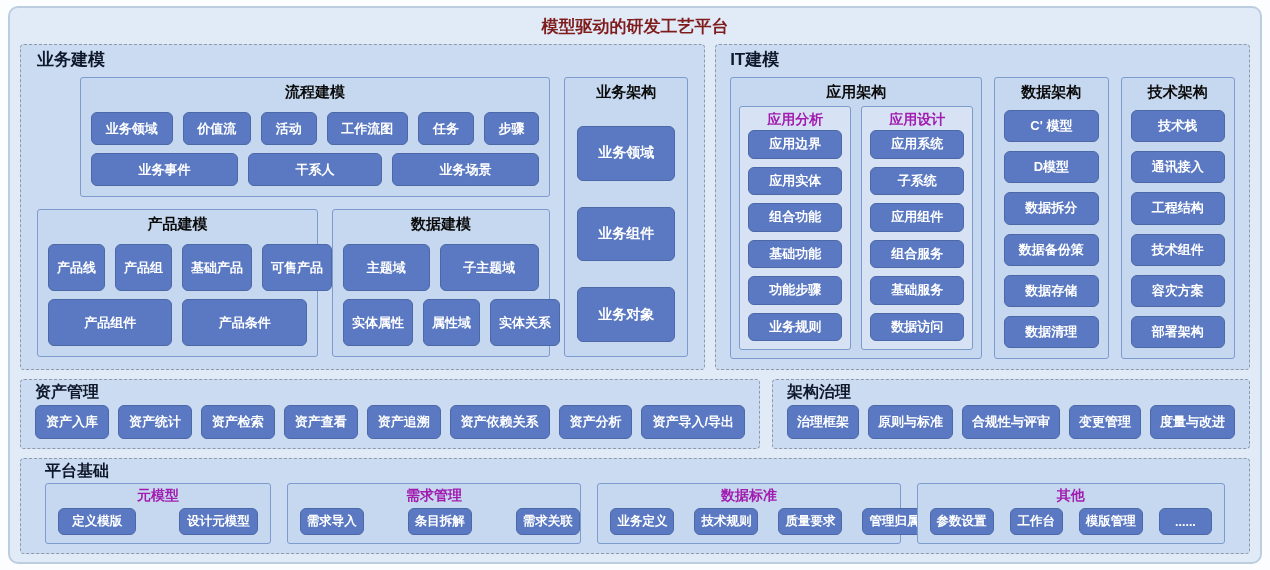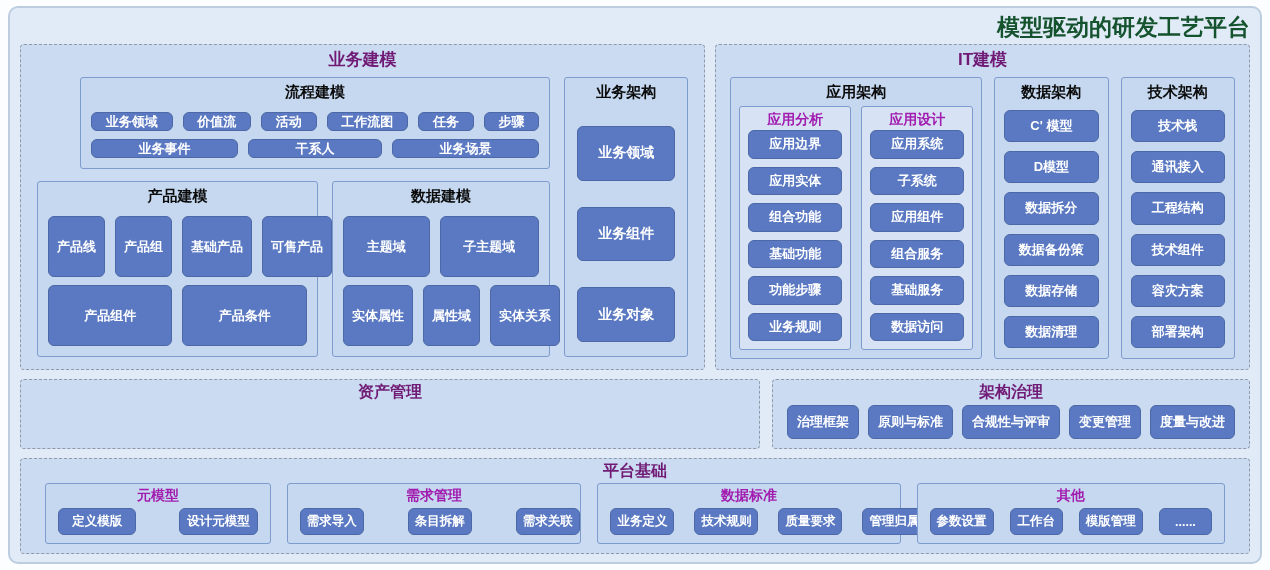--- a/index.html
+++ b/index.html
@@ -3,38 +3,38 @@
 <meta charset="utf-8">
 <style>
   * { box-sizing: border-box; margin: 0; padding: 0; }
   body { background: #ffffff; font-family: "Liberation Sans", "DejaVu Sans", sans-serif; }
   .canvas { position: relative; width: 1270px; height: 570px; background: #fbfdff; overflow: hidden; }
   .outer {
     position: absolute; left: 8px; top: 6px; width: 1254px; height: 558px;
     background: #e1ebf8; border: 2px solid #bccddf; border-radius: 10px;
     padding: 4px 10px 8px; display: flex; flex-direction: column;
   }
-  .main-title { height: 30px; line-height: 30px; text-align: right; font-size: 23px; font-weight: 700; color: #14532d; }
+  .main-title { height: 30px; line-height: 30px; text-align: center; font-size: 17px; font-weight: 700; color: #7f1d1d; }
   .dashed { border: 1px dashed #8e99a9; border-radius: 4px; background: #cbdcf2; }
   .solid  { border: 1px solid #7e9bce; border-radius: 3px; background: #c5d8ef; }
   .inner-col { border: 1px solid #7e9bce; border-radius: 3px; background: #d7e3f5; }
-  .sec-title   { font-size: 17px; font-weight: 700; text-align: center; line-height: 26px; color: #701a75; }
+  .sec-title   { font-size: 17px; font-weight: 700; line-height: 26px; color: #0f172a; }
   .sub-title   { font-size: 15px; font-weight: 700; text-align: center; line-height: 24px; color: #0b0b0b; }
   .small-title { font-size: 14px; font-weight: 700; text-align: center; line-height: 21px; color: #a21caf; }
   .tile {
     background: #5a79c2; border: 1px solid #4c68a6; border-radius: 6px;
     color: #ffffff; font-size: 13px; font-weight: 700;
     display: flex; align-items: center; justify-content: center; white-space: nowrap;
   }
   
   .top { display: flex; gap: 10px; flex: 1; min-height: 0; margin-top: 2px; }
   .biz { flex: 690; display: flex; flex-direction: column; padding: 2px 16px 12px; min-width: 0; }
   .biz-body { flex: 1; display: flex; gap: 14px; min-height: 0; margin-top: 4px; }
   .biz-left { flex: 1; display: flex; flex-direction: column; gap: 12px; min-width: 0; }
-  .proc { height: 92px; display: flex; flex-direction: column; padding: 2px 10px 10px; margin-left: 43px; }
+  .proc { height: 120px; display: flex; flex-direction: column; padding: 2px 10px 10px; margin-left: 43px; }
   .tile-row { display: flex; gap: 10px; flex: 1; margin-top: 8px; min-height: 0; }
   .tile-row .tile { flex: 1 1 auto; padding: 0 8px; }
   .bottom-pair { flex: 1; display: flex; gap: 14px; min-height: 0; }
   .pairbox { display: flex; flex-direction: column; padding: 2px 10px 10px; min-width: 0; }
   .prod { flex: 1.32; } .dmod { flex: 1; }
   .biz-arch { width: 124px; display: flex; flex-direction: column; padding: 2px 12px 14px; }
   .biz-arch-tiles { flex: 1; display: flex; flex-direction: column; gap: 26px; margin-top: 22px; }
   .biz-arch-tiles .tile { flex: 1; font-size: 14px; }
   .it  { flex: 535; display: flex; flex-direction: column; padding: 2px 14px 10px; min-width: 0; }
   .it-body { flex: 1; display: flex; gap: 12px; min-height: 0; margin-top: 4px; }
@@ -190,20 +190,30 @@
             </div>
           </div>
 
         </div>
       </div>
     </div>
 
     <div class="mid">
       <div class="dashed midbox asset">
         <div class="sec-title" style="line-height:22px;font-size:16px;">资产管理</div>
+        <div class="mid-tiles">
+          <div class="tile">资产入库</div>
+          <div class="tile">资产统计</div>
+          <div class="tile">资产检索</div>
+          <div class="tile">资产查看</div>
+          <div class="tile">资产追溯</div>
+          <div class="tile">资产依赖关系</div>
+          <div class="tile">资产分析</div>
+          <div class="tile">资产导入/导出</div>
+        </div>
       </div>
       <div class="dashed midbox gov">
         <div class="sec-title" style="line-height:22px;font-size:16px;">架构治理</div>
         <div class="mid-tiles">
           <div class="tile">治理框架</div>
           <div class="tile">原则与标准</div>
           <div class="tile">合规性与评审</div>
           <div class="tile">变更管理</div>
           <div class="tile">度量与改进</div>
         </div>

